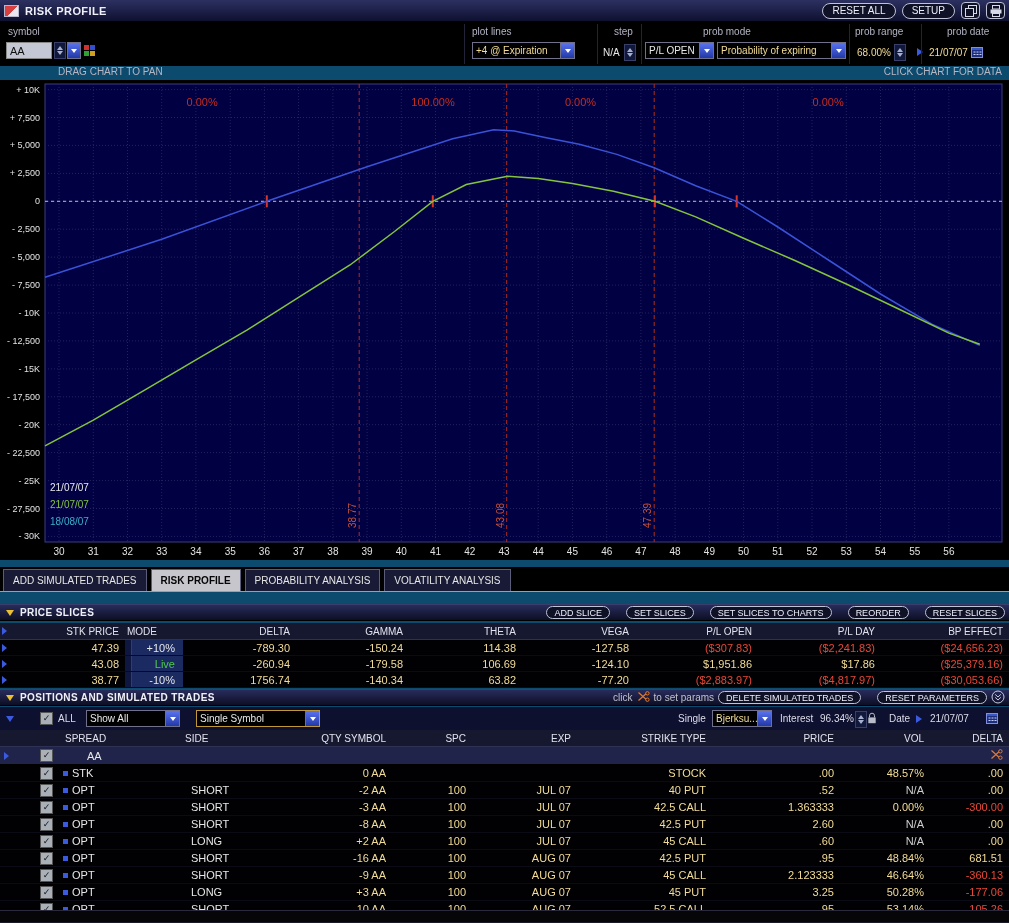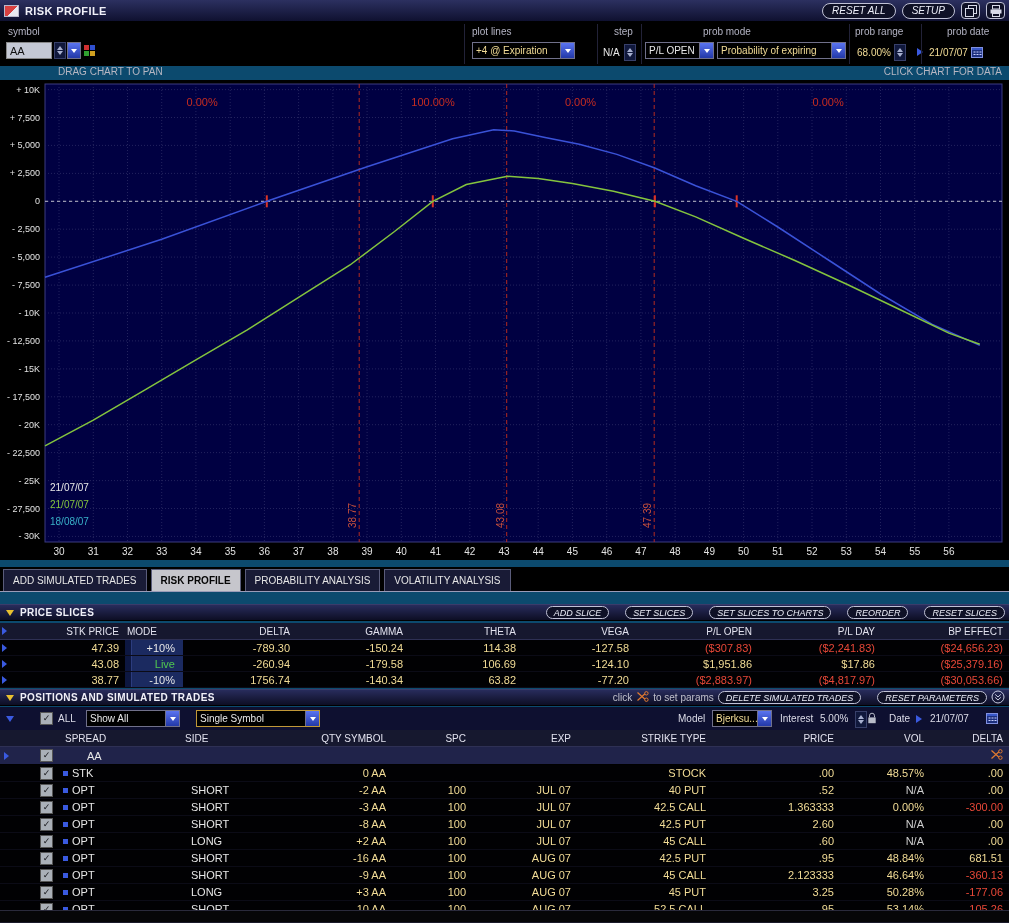--- a/index.html
+++ b/index.html
@@ -8,21 +8,21 @@
   
   .titlebar{position:absolute;top:0;left:0;right:0;height:22px;
     background:linear-gradient(#2c3060,#0f1130);display:flex;align-items:center;
     justify-content:space-between;padding:0 4px;box-sizing:border-box;border-bottom:1px solid #000;}
   .tb-left{display:flex;align-items:center;gap:6px;}
   .tb-icon{width:13px;height:10px;background:linear-gradient(135deg,#d84040 55%,#e8e8f0 55%);border:1px solid #b8b8cc;}
   .tb-title{font-weight:bold;font-size:11px;letter-spacing:.4px;color:#f0f0f8;}
   .tb-right{display:flex;align-items:center;gap:6px;}
   .pill{background:#0f1126;border:1px solid #c0c2d6;border-radius:9px;color:#eceef8;
     font-size:10px;height:16px;padding:0 9px;cursor:pointer;font-family:inherit;
-    display:inline-flex;align-items:center;white-space:nowrap;font-style:italic;}
+    display:inline-flex;align-items:center;white-space:nowrap;}
   .pill.sm{font-size:9px;height:13px;padding:0 7px;border-radius:7px;}
   .sqbtn{width:19px;height:17px;background:#0f1126;border:1px solid #c0c2d6;border-radius:4px;
     display:inline-flex;align-items:center;justify-content:center;padding:0;cursor:pointer;}
   
   .params{position:absolute;top:22px;left:0;right:0;height:44px;background:#000;}
   .plabel{position:absolute;top:4px;font-size:10px;color:#b4b4c4;}
   .ctl{position:absolute;display:flex;align-items:center;height:17px;}
   .vsep{position:absolute;top:2px;height:40px;width:1px;background:#222238;}
   .fs10{font-size:10px;}
   .yv2{color:#f2dc96;} .wv2{color:#e8e8e8;}
@@ -437,29 +437,29 @@
       <span class="dd-btn">
           <i class="caret"></i>
         </span>
     </div>
     <div class="dd abs hl" style="left:196px;top:3px;width:124px">
       <span class="dd-val wv2">Single Symbol</span>
       <span class="dd-btn">
           <i class="caret"></i>
         </span>
     </div>
-    <span class="lbl" style="left:678px;top:6px">Model</span>
+    <span class="lbl" style="left:678px;top:6px">Single</span>
     <div class="dd abs" style="left:712px;top:3px;width:60px">
       <span class="dd-val yv2">Bjerksu...</span>
       <span class="dd-btn">
           <i class="caret"></i>
         </span>
     </div>
     <span class="lbl" style="left:780px;top:6px">Interest</span>
-    <span class="lbl yv2" style="left:820px;top:6px">5.00%</span>
+    <span class="lbl yv2" style="left:820px;top:6px">96.34%</span>
     <span class="mini-spin abs" style="left:853px;top:4px">
         <i class="tu"></i>
         <i class="td"></i>
       </span>
     <span class="abs" style="left:867px;top:5px"><svg width="10" height="13" viewBox="0 0 10 13">
           <path d="M2.5 5.4 V3.8 a2.5 2.6 0 0 1 5 0 V5.4" fill="none" stroke="#b8bcc8"></path>
           <rect x="1.3" y="5.4" width="7.4" height="5.8" fill="#b8bcc8"></rect>
         </svg></span>
     <span class="lbl" style="left:889px;top:6px">Date</span>
     <span class="tri-r" style="left:916px;top:8px"></span>

